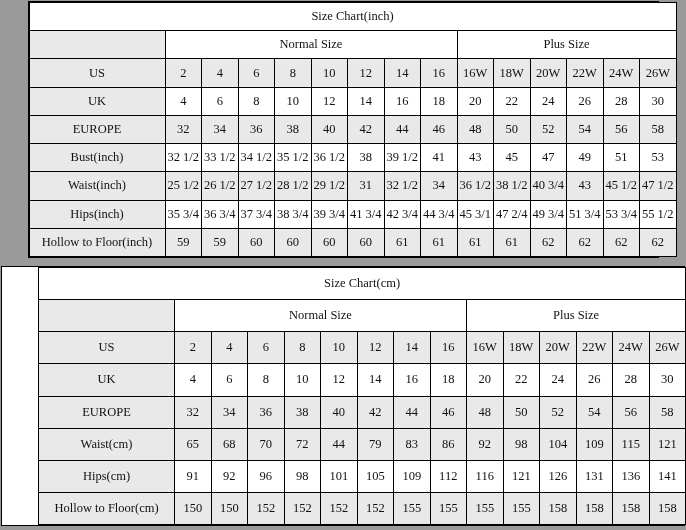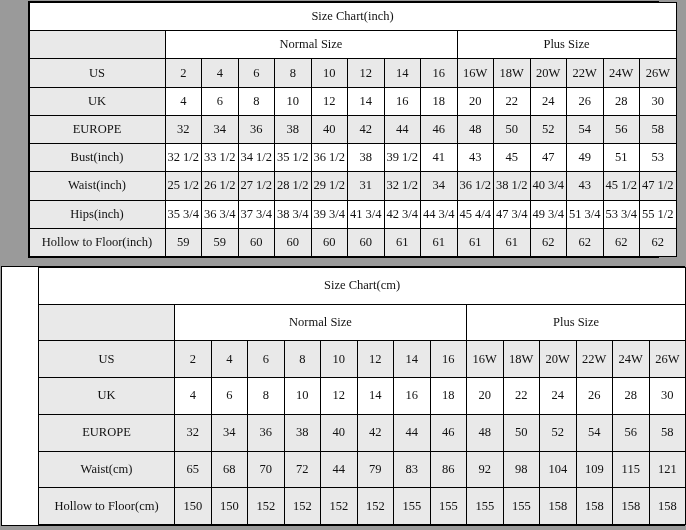--- a/index.html
+++ b/index.html
@@ -196,22 +196,22 @@
         <tr class="plain">
           <td class="rowlabel">Hips(inch)</td>
           <td class="datacell">35 3/4</td>
           <td class="datacell">36 3/4</td>
           <td class="datacell">37 3/4</td>
           <td class="datacell">38 3/4</td>
           <td class="datacell">39 3/4</td>
           <td class="datacell">41 3/4</td>
           <td class="datacell">42 3/4</td>
           <td class="datacell">44 3/4</td>
-          <td class="datacell plus">45 4/4</td>
-          <td class="datacell plus">47 3/4</td>
+          <td class="datacell plus">45 3/1</td>
+          <td class="datacell plus">47 2/4</td>
           <td class="datacell plus">49 3/4</td>
           <td class="datacell plus">51 3/4</td>
           <td class="datacell plus">53 3/4</td>
           <td class="datacell plus">55 1/2</td>
         </tr>
         <tr class="shaded">
           <td class="rowlabel">Hollow to Floor(inch)</td>
           <td class="datacell">59</td>
           <td class="datacell">59</td>
           <td class="datacell">60</td>
@@ -319,20 +319,37 @@
           <td class="datacell">79</td>
           <td class="datacell">83</td>
           <td class="datacell">86</td>
           <td class="datacell plus">92</td>
           <td class="datacell plus">98</td>
           <td class="datacell plus">104</td>
           <td class="datacell plus">109</td>
           <td class="datacell plus">115</td>
           <td class="datacell plus">121</td>
         </tr>
+        <tr class="plain">
+          <td class="rowlabel">Hips(cm)</td>
+          <td class="datacell">91</td>
+          <td class="datacell">92</td>
+          <td class="datacell">96</td>
+          <td class="datacell">98</td>
+          <td class="datacell">101</td>
+          <td class="datacell">105</td>
+          <td class="datacell">109</td>
+          <td class="datacell">112</td>
+          <td class="datacell plus">116</td>
+          <td class="datacell plus">121</td>
+          <td class="datacell plus">126</td>
+          <td class="datacell plus">131</td>
+          <td class="datacell plus">136</td>
+          <td class="datacell plus">141</td>
+        </tr>
         <tr class="shaded">
           <td class="rowlabel">Hollow to Floor(cm)</td>
           <td class="datacell">150</td>
           <td class="datacell">150</td>
           <td class="datacell">152</td>
           <td class="datacell">152</td>
           <td class="datacell">152</td>
           <td class="datacell">152</td>
           <td class="datacell">155</td>
           <td class="datacell">155</td>

